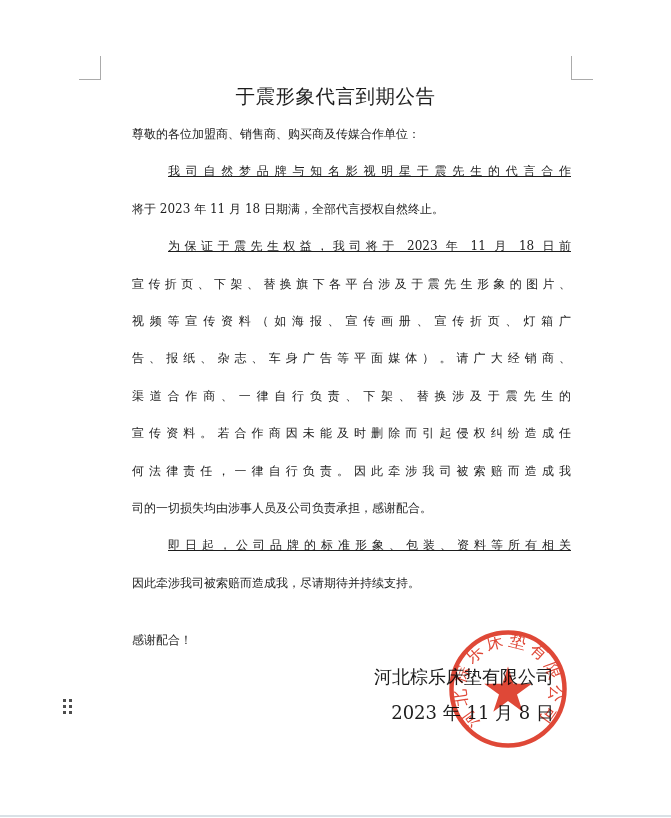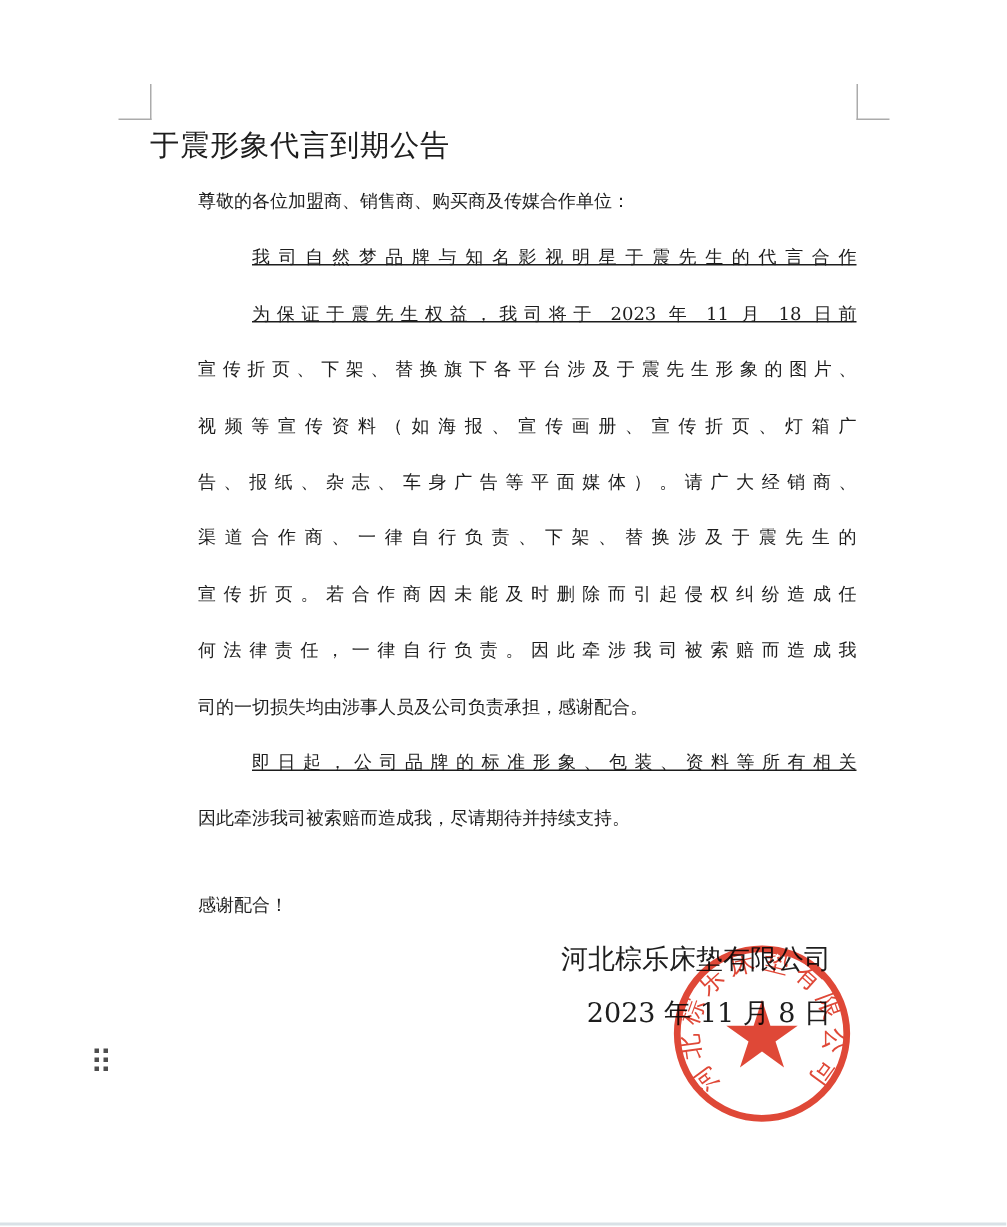--- a/index.html
+++ b/index.html
@@ -19,21 +19,21 @@
   .mark-tr-v { left:571px; top:56px; width:1px; height:24px; }
   .mark-tr-h { left:571px; top:79px; width:22px; height:1px; }
 
   
   .content {
     position:absolute; left:100px; top:78px; width:471px;
     color:#1d1d1d;
   }
   .title {
     height:38px; line-height:38px;
-    text-align:left;
+    text-align:center;
     font-size:19.5px;
     letter-spacing:0.5px;
   }
   .line {
     height:37.4px; line-height:37.4px;
     font-size:12px;
     text-align:justify;
     text-align-last:justify;
     white-space:nowrap;
     margin-left:32px;
@@ -89,27 +89,28 @@
   <div class="mark mark-tl-h"></div>
   <div class="mark mark-tr-v"></div>
   <div class="mark mark-tr-h"></div>
 
   <div class="content">
     <div class="title">于震形象代言到期公告</div>
 
     <div class="line last">尊敬的各位加盟商、销售商、购买商及传媒合作单位：</div>
 
     <div class="line indent">我司自然梦品牌与知名影视明星于震先生的代言合作</div>
+    <div class="line last">将于 2023 年 11 月 18 日期满，全部代言授权自然终止。</div>
 
     <div class="line indent">为保证于震先生权益，我司将于 2023 年 11 月 18 日前</div>
     <div class="line">宣传折页、下架、替换旗下各平台涉及于震先生形象的图片、</div>
     <div class="line">视频等宣传资料（如海报、宣传画册、宣传折页、灯箱广</div>
     <div class="line">告、报纸、杂志、车身广告等平面媒体）。请广大经销商、</div>
     <div class="line">渠道合作商、一律自行负责、下架、替换涉及于震先生的</div>
-    <div class="line">宣传折页。若合作商因未能及时删除而引起侵权纠纷造成任</div>
+    <div class="line">宣传资料。若合作商因未能及时删除而引起侵权纠纷造成任</div>
     <div class="line">何法律责任，一律自行负责。因此牵涉我司被索赔而造成我</div>
     <div class="line last">司的一切损失均由涉事人员及公司负责承担，感谢配合。</div>
 
     <div class="line indent">即日起，公司品牌的标准形象、包装、资料等所有相关</div>
     <div class="line last">因此牵涉我司被索赔而造成我，尽请期待并持续支持。</div>
 
     <div class="line last closing">感谢配合！</div>
 
     <div class="sig">
       <div>河北棕乐床垫有限公司</div>

